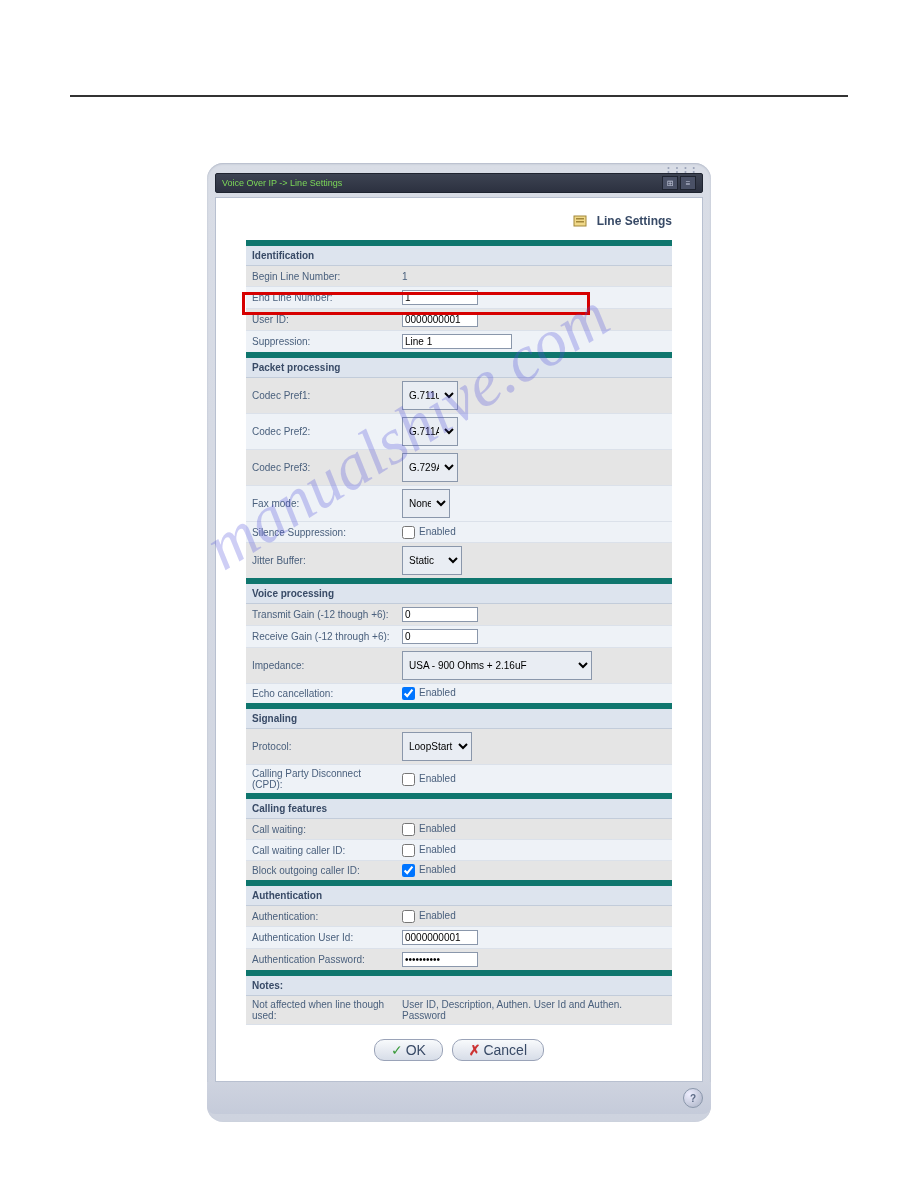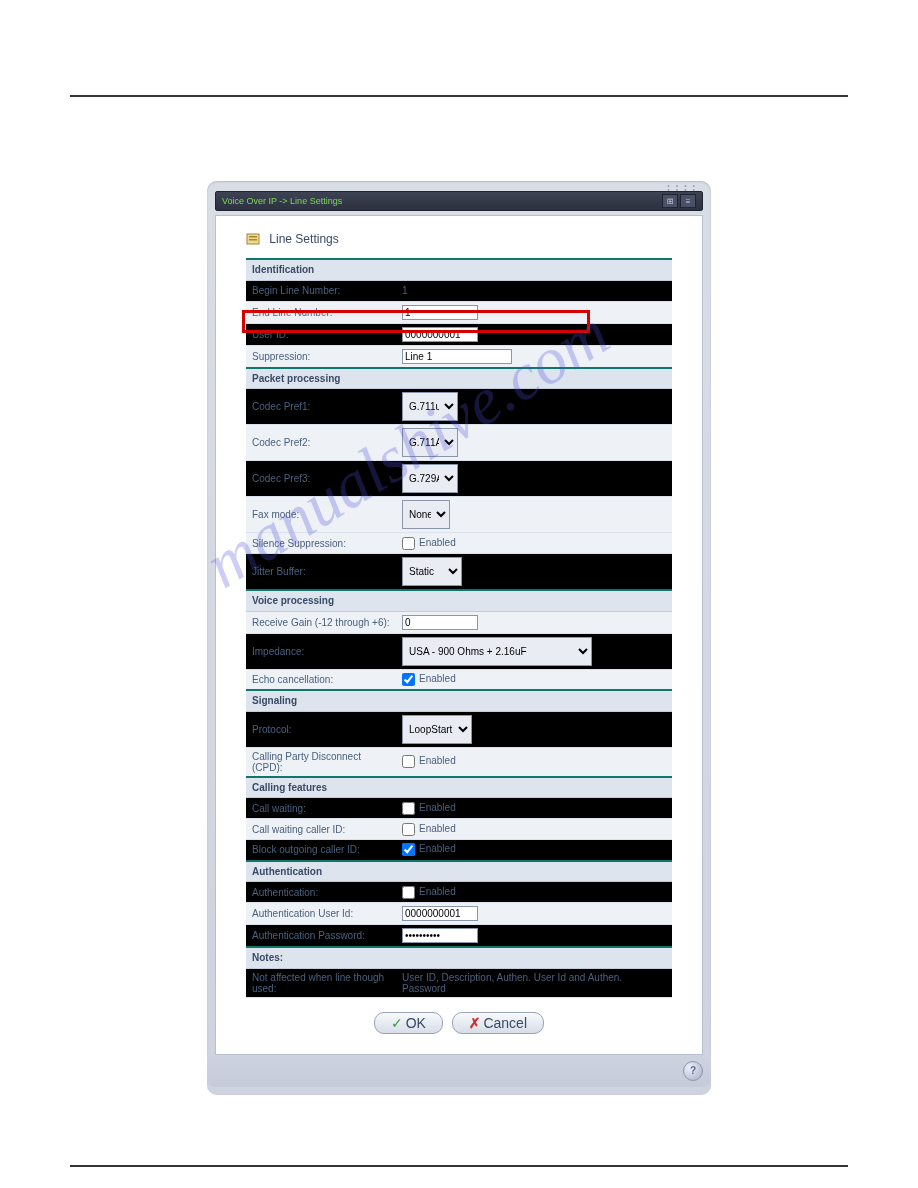--- a/index.html
+++ b/index.html
@@ -6,23 +6,23 @@
   body {
     background: #fff;
     font-family: Verdana, Arial, sans-serif;
     font-size: 10px;
     color: #4a607d;
   }
   .page-rule { border-top: 2px solid #333; margin: 95px 70px 0 70px; }
   .page-rule-bottom { border-top: 2px solid #333; margin: 70px 70px 0 70px; }
   .panel-outer {
     width: 504px;
-    margin: 84px auto 0 auto;
+    margin: 66px auto 0 auto;
     background: linear-gradient(#d9dde6, #ced3df);
-    border-radius: 10px;
+    border-radius: 16px;
     padding: 10px 8px 16px 8px;
     box-shadow: inset 0 1px 2px #b2b9c8;
     position: relative;
   }
   .grip-dots {
     position: absolute; top: 3px; right: 14px;
     color: #9aa3b8; font-size: 7px; letter-spacing: 2px; line-height: 4px;
   }
   .titlebar {
     background: linear-gradient(#3d4352, #2c3140);
@@ -44,42 +44,42 @@
     margin-left: 2px;
     display: flex; align-items: center; justify-content: center;
     color: #c8cde0; font-size: 8px;
   }
   .content-area {
     background: #fff;
     border: 1px solid #b8c0d0;
     padding: 16px 30px 20px 30px;
   }
   .page-title {
-    text-align: left;
+    text-align: right;
     font-size: 12px;
-    font-weight: normal;
+    font-weight: bold;
     color: #384a66;
     margin-bottom: 12px;
   }
   .page-title .pt-icon {
     display: inline-block;
     width: 16px; height: 14px;
     vertical-align: -3px;
     margin-right: 4px;
   }
   .form-table { width: 100%; border-collapse: collapse; }
   .form-table tr.section-header td {
     background: #dde4ee;
     border-bottom: 1px solid #c2ccda;
-    border-top: 2px solid #0f766e;
+    border-top: 6px solid #0f766e;
     font-weight: bold;
     color: #384a66;
     padding: 4px 6px;
   }
-  .form-table tr.row-odd { background: #000000; }
+  .form-table tr.row-odd { background: #e5e5e5; }
   .form-table tr.row-even { background: #eef2f7; }
   .form-table td {
     padding: 3px 6px;
     border-bottom: 1px solid #dbe1ea;
     vertical-align: middle;
     height: 21px;
     color: #4a607d;
   }
   .form-table td.label-col { width: 150px; }
   .highlight-box {
@@ -228,20 +228,24 @@
                 </td>
       </tr>
       <tr class="row-odd">
         <td class="label-col">Jitter Buffer:</td>
         <td><select style="width:60px"><option>Static</option></select></td>
       </tr>
 
       <tr class="section-header">
                 <td colspan="2">Voice processing</td>
               </tr>
+      <tr class="row-odd">
+        <td class="label-col">Transmit Gain (-12 though +6):</td>
+        <td><input type="text" style="width: 76px;" value="0"></td>
+      </tr>
       <tr class="row-even">
         <td class="label-col">Receive Gain (-12 through +6):</td>
         <td><input type="text" style="width: 76px;" value="0"></td>
       </tr>
       <tr class="row-odd">
         <td class="label-col">Impedance:</td>
         <td><select style="width:190px"><option>USA - 900 Ohms + 2.16uF</option></select></td>
       </tr>
       <tr class="row-even">
         <td class="label-col">Echo cancellation:</td>

